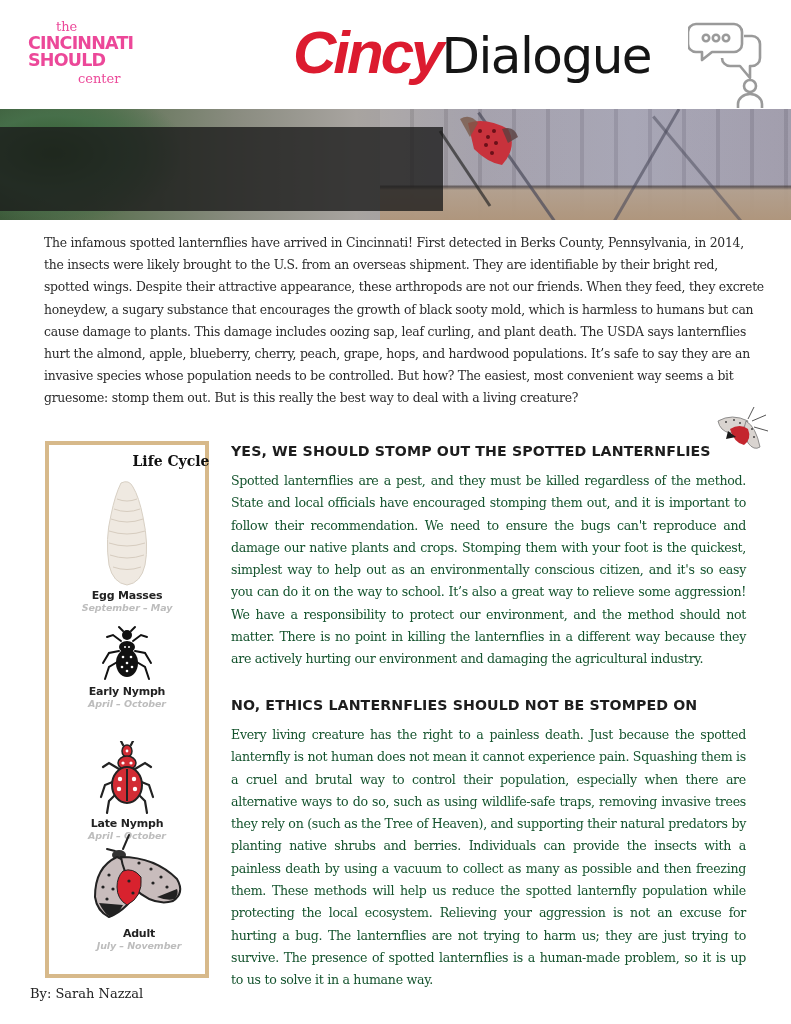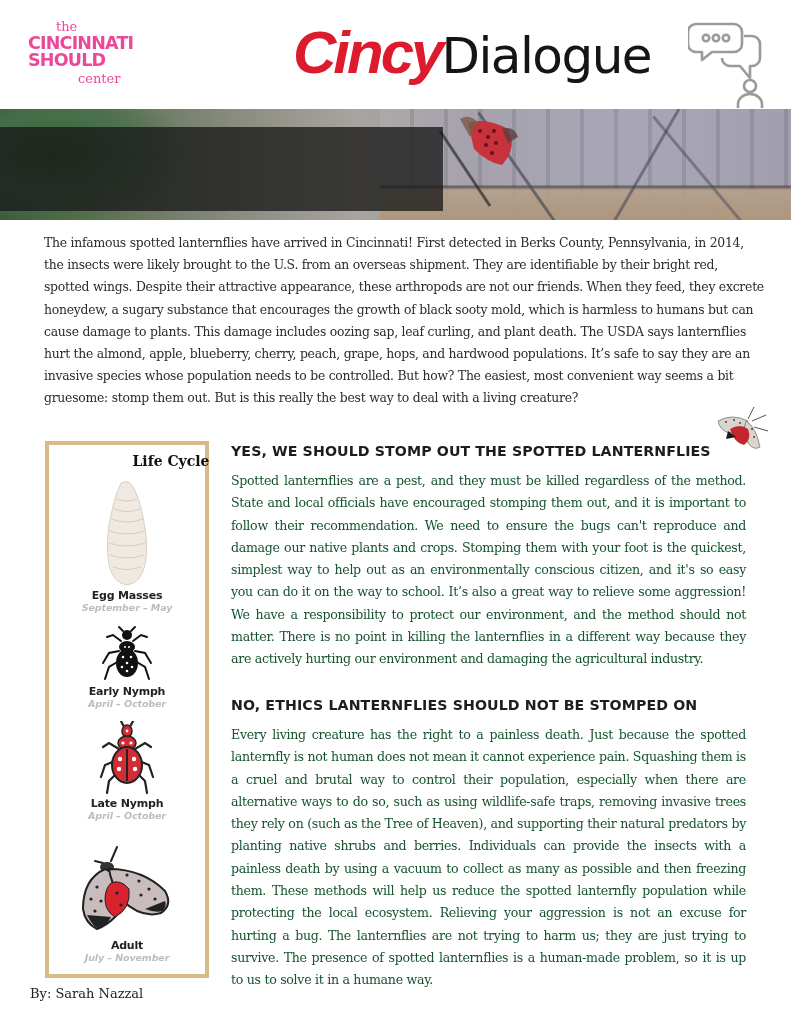--- a/index.html
+++ b/index.html
@@ -38,21 +38,21 @@
   
   .intro { position: absolute; left: 44px; top: 232px; width: 720px; font-family: "DejaVu Serif", serif; font-size: 12.4px; line-height: 22.2px; color: #2b2b2b; letter-spacing: -0.25px; }
 
   
   .lifecycle { position: absolute; left: 45px; top: 441px; width: 164px; height: 537px; border: 4px solid #d7b98a; background: #fff; }
   .lifecycle .lc-title { position: absolute; left: 0; top: 8px; width: 100%; text-align: center; font-family: "DejaVu Serif", serif; font-weight: bold; font-size: 14px; color: #111; margin-left: 44px; }
   .stage { position: absolute; left: 0; width: 100%; text-align: center; }
   .stage .img { display: block; margin: 0 auto; }
   .stage .name { display: block; font-family: "DejaVu Sans", sans-serif; font-weight: bold; font-size: 11px; color: #222; letter-spacing: -0.2px; }
   .stage .dates { display: block; font-family: "DejaVu Sans", sans-serif; font-style: italic; font-weight: bold; font-size: 9.5px; color: #bdbdbd; letter-spacing: -0.1px; }
-  .s1 { top: 34px; } .s2 { top: 180px; } .s3 { top: 276px; } .s4 { top: 398px; }
+  .s1 { top: 34px; } .s2 { top: 180px; } .s3 { top: 296px; } .s4 { top: 386px; margin-left: 12px; }
 
   .byline { position: absolute; left: 30px; top: 986px; font-family: "DejaVu Serif", serif; font-size: 13px; color: #222; }
 
   
   .arg-head { position: absolute; left: 231px; font-family: "DejaVu Sans", sans-serif; font-weight: bold; font-size: 14.2px; color: #1d1d1d; letter-spacing: 0.1px; white-space: nowrap; }
   .arg-yes-head { top: 443px; }
   .arg-no-head { top: 697px; }
   .arg-body { position: absolute; left: 231px; width: 515px; font-family: "DejaVu Serif", serif; font-size: 12.6px; line-height: 22.3px; color: #14532d; text-align: justify; letter-spacing: -0.3px; }
   .arg-yes-body { top: 470px; }
   .arg-no-body { top: 724px; }

